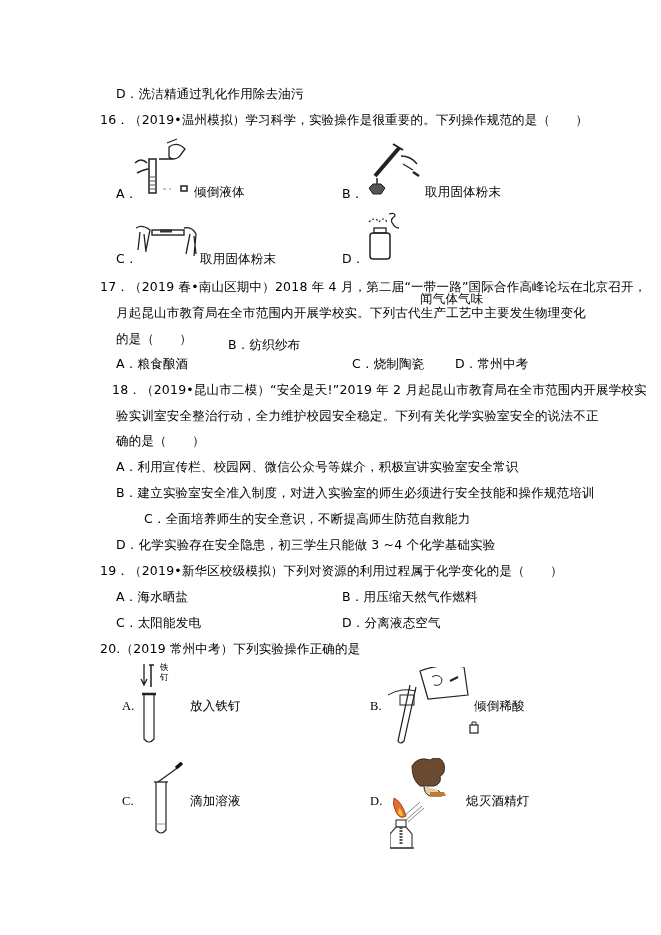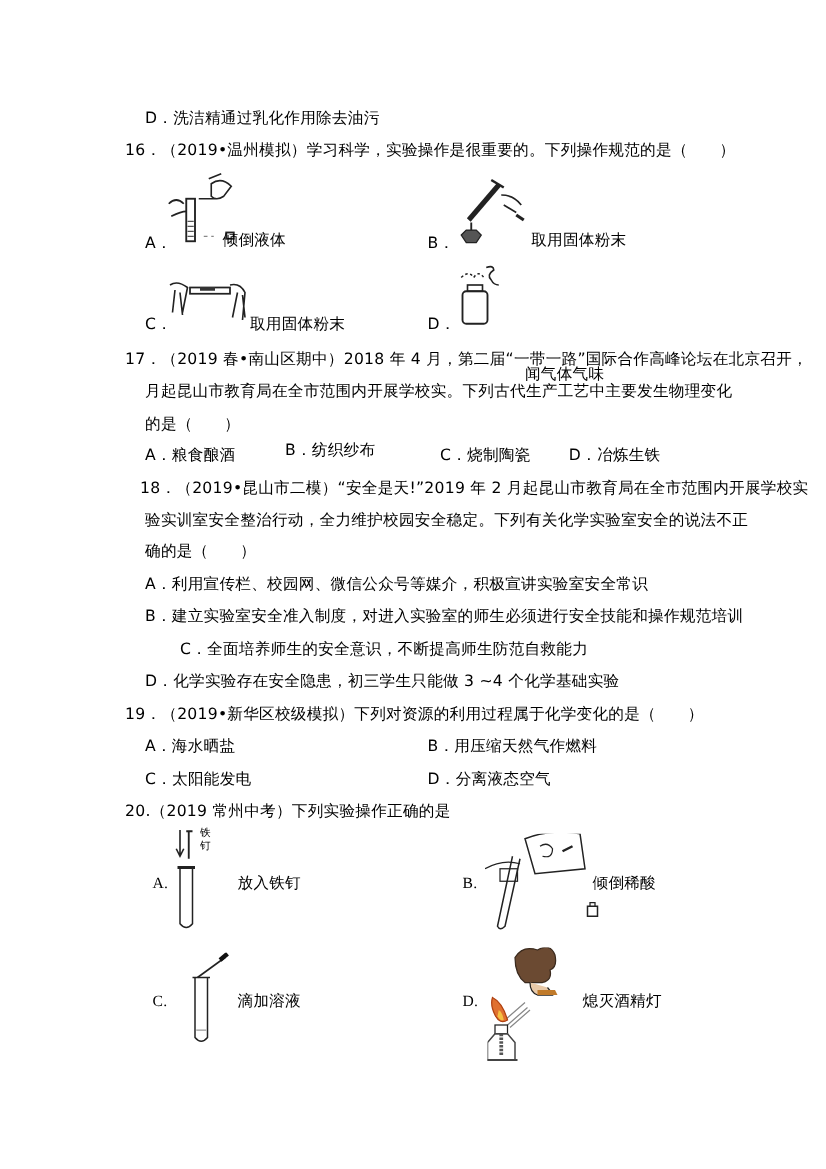--- a/index.html
+++ b/index.html
@@ -21,21 +21,21 @@
 <div class="fig" style="left:133px;top:137px;">
   <svg width="60" height="58" viewBox="0 0 60 58">
     <rect x="16" y="22" width="7" height="34" fill="none" stroke="#222" stroke-width="1.5"></rect>
     <path d="M17 40 h5 M17 44 h5 M17 48 h5 M17 52 h5" stroke="#555" stroke-width="1"></path>
     <path d="M2 26 q6 -6 12 0 M4 36 q8 -4 12 -4" stroke="#222" fill="none" stroke-width="1.4"></path>
     <path d="M26 22 h14 M34 6 l10 -4 M36 10 q8 -6 16 2 l-6 8 q-6 4 -10 0 z" stroke="#222" fill="none" stroke-width="1.3"></path>
     <path d="M30 52 l3 0 M36 52 l2 0" stroke="#888" stroke-width="1"></path>
     <rect x="48" y="49" width="6" height="5" fill="none" stroke="#222" stroke-width="1.5"></rect>
   </svg>
 </div>
-<div class="t" style="left:178px;top:184px;text-align:center;">倾倒液体</div>
+<div class="t" style="left:194px;top:184px;text-align:center;">倾倒液体</div>
 
 <div class="t" style="left:342px;top:186px;">B．</div>
 <div class="fig" style="left:365px;top:142px;">
   <svg width="62" height="55" viewBox="0 0 62 55">
     <path d="M10 34 L34 6" stroke="#222" stroke-width="4" fill="none"></path>
     <path d="M28 2 l10 6" stroke="#222" stroke-width="2"></path>
     <path d="M36 14 q10 0 16 8 M38 22 l10 6" stroke="#222" fill="none" stroke-width="1.3"></path>
     <path d="M48 30 l6 4" stroke="#222" stroke-width="2.5"></path>
     <path d="M12 36 v6" stroke="#222" stroke-width="1.5"></path>
     <path d="M4 46 l4 -4 h8 l4 4 l-4 6 h-8 z" fill="#555" stroke="#222"></path>
@@ -62,23 +62,23 @@
     <rect x="9" y="18" width="12" height="5" fill="none" stroke="#222" stroke-width="1.3"></rect>
     <rect x="5" y="23" width="20" height="26" rx="3" fill="none" stroke="#222" stroke-width="1.5"></rect>
   </svg>
 </div>
 <div class="t" style="left:420px;top:251px;margin-top:40px;">闻气体气味</div>
 
 <div class="t" style="left:100px;top:279px;">17．（2019 春•南山区期中）2018 年 4 月，第二届“一带一路”国际合作高峰论坛在北京召开，</div>
 <div class="t" style="left:116px;top:305px;">月起昆山市教育局在全市范围内开展学校实。下列古代生产工艺中主要发生物理变化</div>
 <div class="t" style="left:116px;top:331px;">的是（　　）</div>
 <div class="t" style="left:116px;top:356px;">A．粮食酿酒</div>
-<div class="t" style="left:228px;top:352px;">B．纺织纱布</div>
+<div class="t" style="left:228px;top:337px;">B．纺织纱布</div>
 <div class="t" style="left:352px;top:356px;">C．烧制陶瓷</div>
-<div class="t" style="left:455px;top:356px;">D．冶炼生铁</div>
+<div class="t" style="left:455px;top:356px;">D．常州中考</div>
 
 <div class="t" style="left:100px;top:382px;margin-left:12px;">18．（2019•昆山市二模）“安全是天!”2019 年 2 月起昆山市教育局在全市范围内开展学校实</div>
 <div class="t" style="left:116px;top:408px;">验实训室安全整治行动，全力维护校园安全稳定。下列有关化学实验室安全的说法不正</div>
 <div class="t" style="left:116px;top:433px;">确的是（　　）</div>
 <div class="t" style="left:116px;top:459px;">A．利用宣传栏、校园网、微信公众号等媒介，积极宣讲实验室安全常识</div>
 <div class="t" style="left:116px;top:485px;">B．建立实验室安全准入制度，对进入实验室的师生必须进行安全技能和操作规范培训</div>
 <div class="t" style="left:116px;top:511px;margin-left:28px;">C．全面培养师生的安全意识，不断提高师生防范自救能力</div>
 <div class="t" style="left:116px;top:537px;">D．化学实验存在安全隐患，初三学生只能做 3 ~4 个化学基础实验</div>
 
 <div class="t" style="left:100px;top:563px;">19．（2019•新华区校级模拟）下列对资源的利用过程属于化学变化的是（　　）</div>

